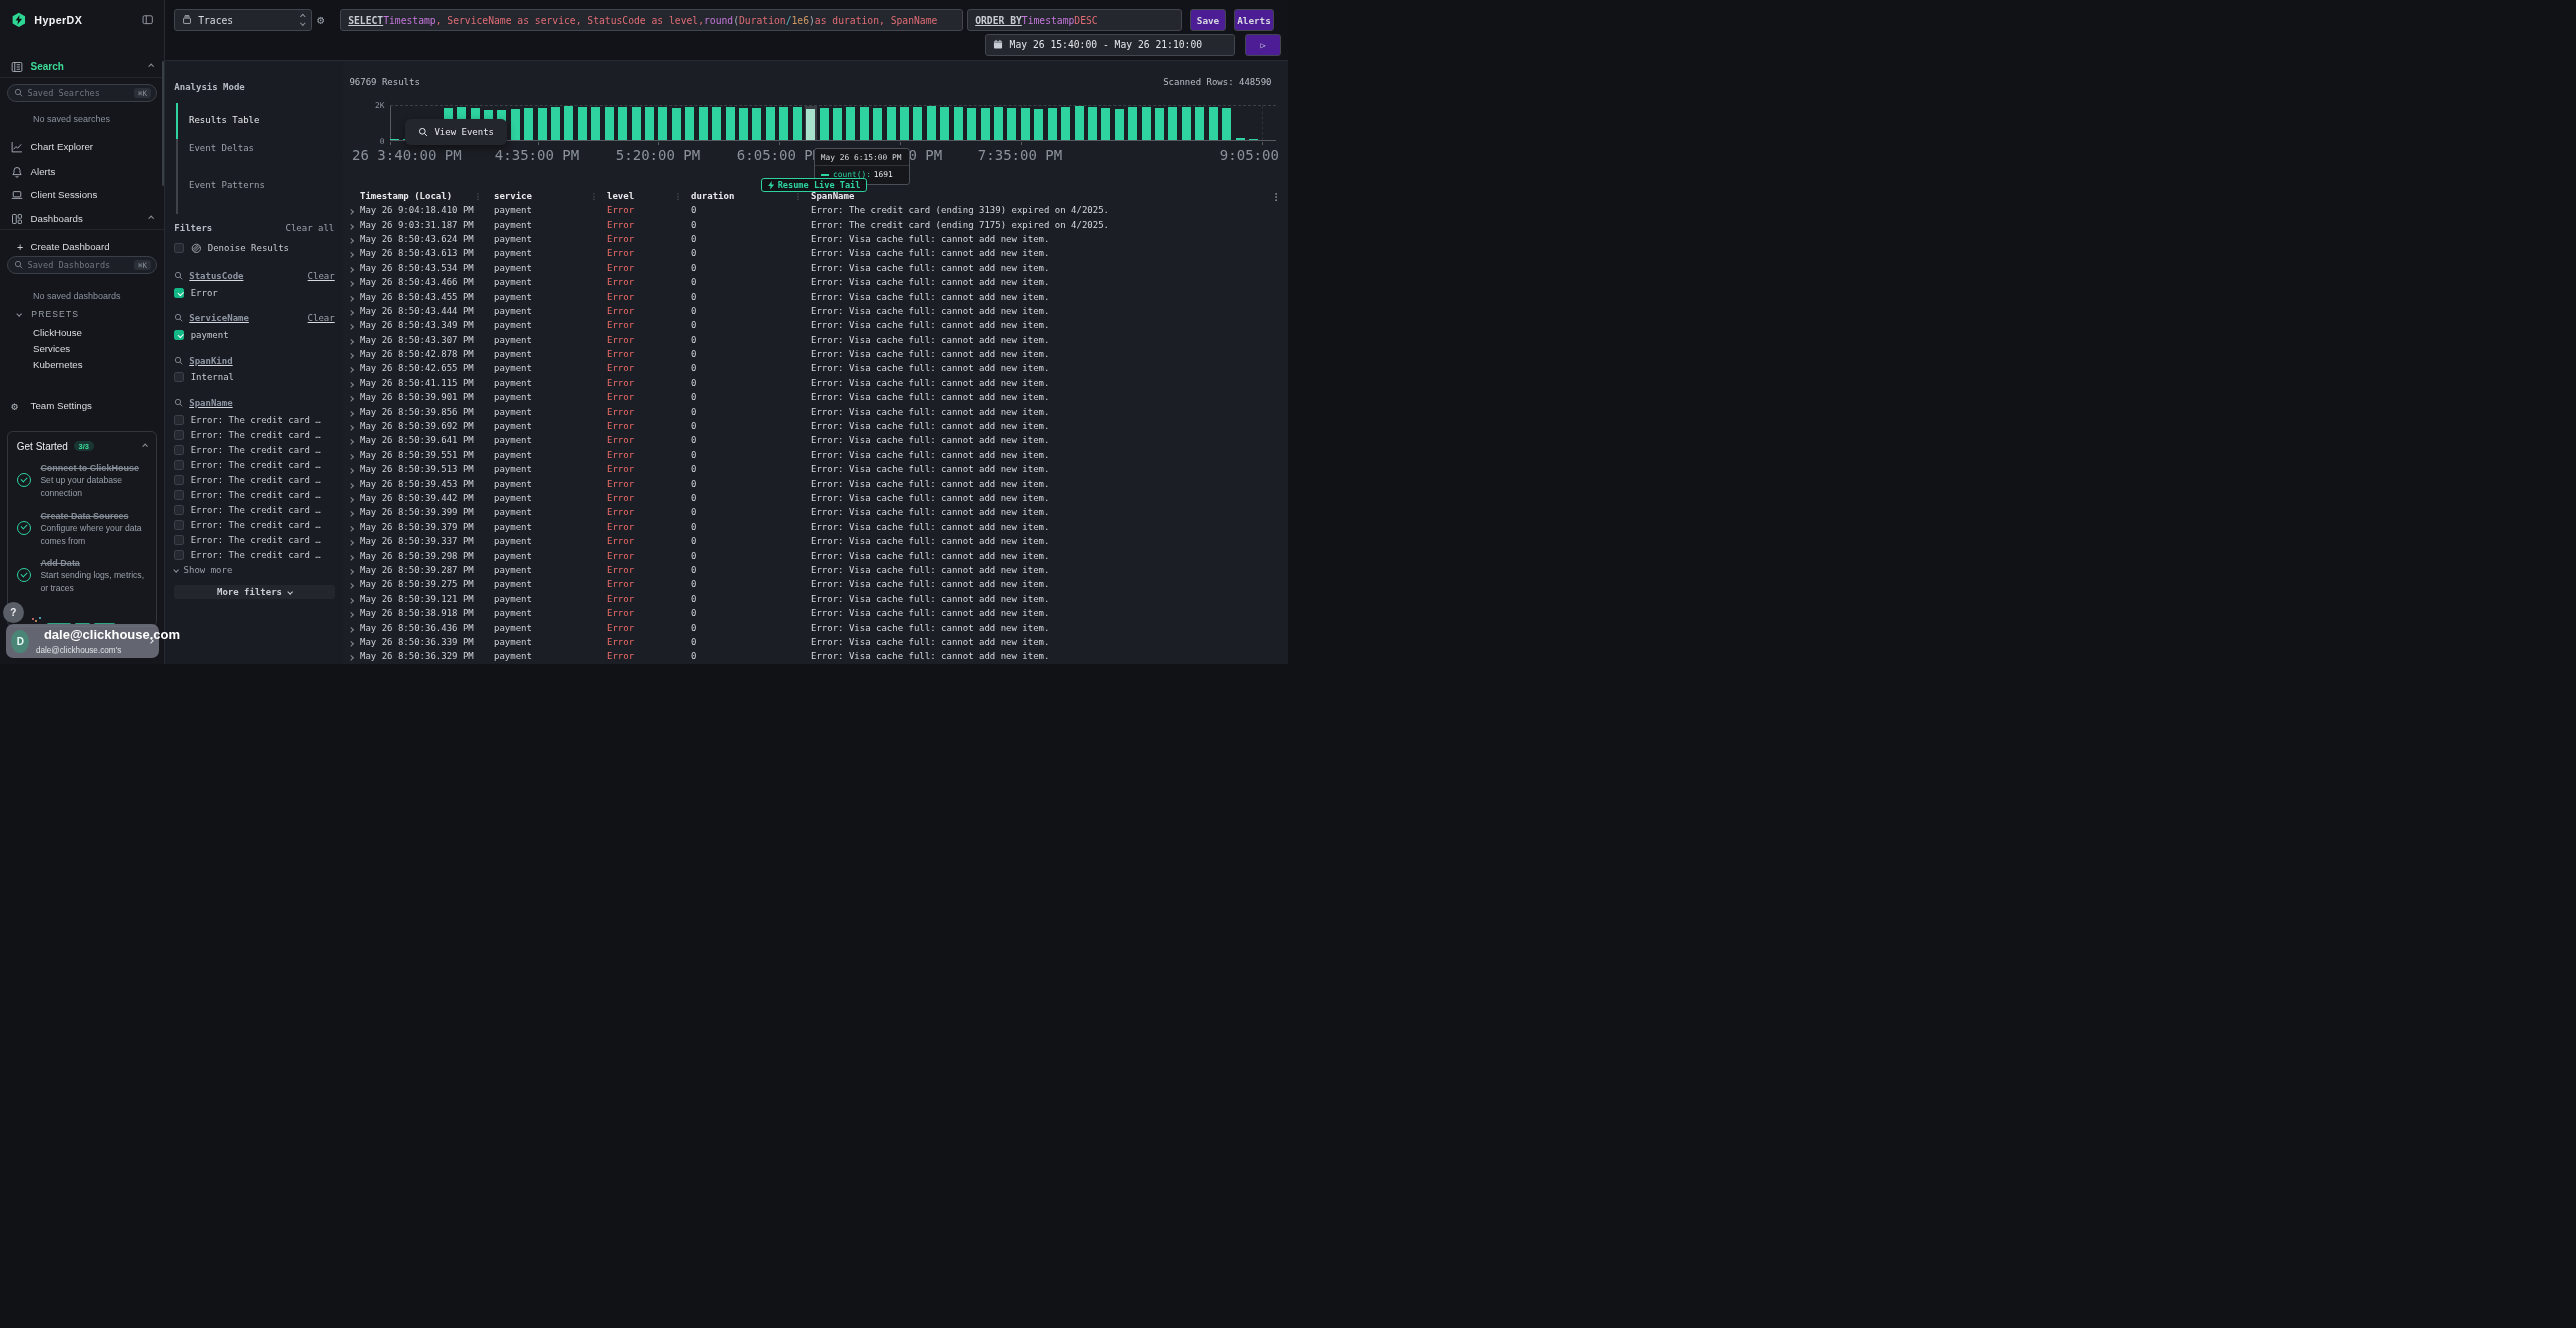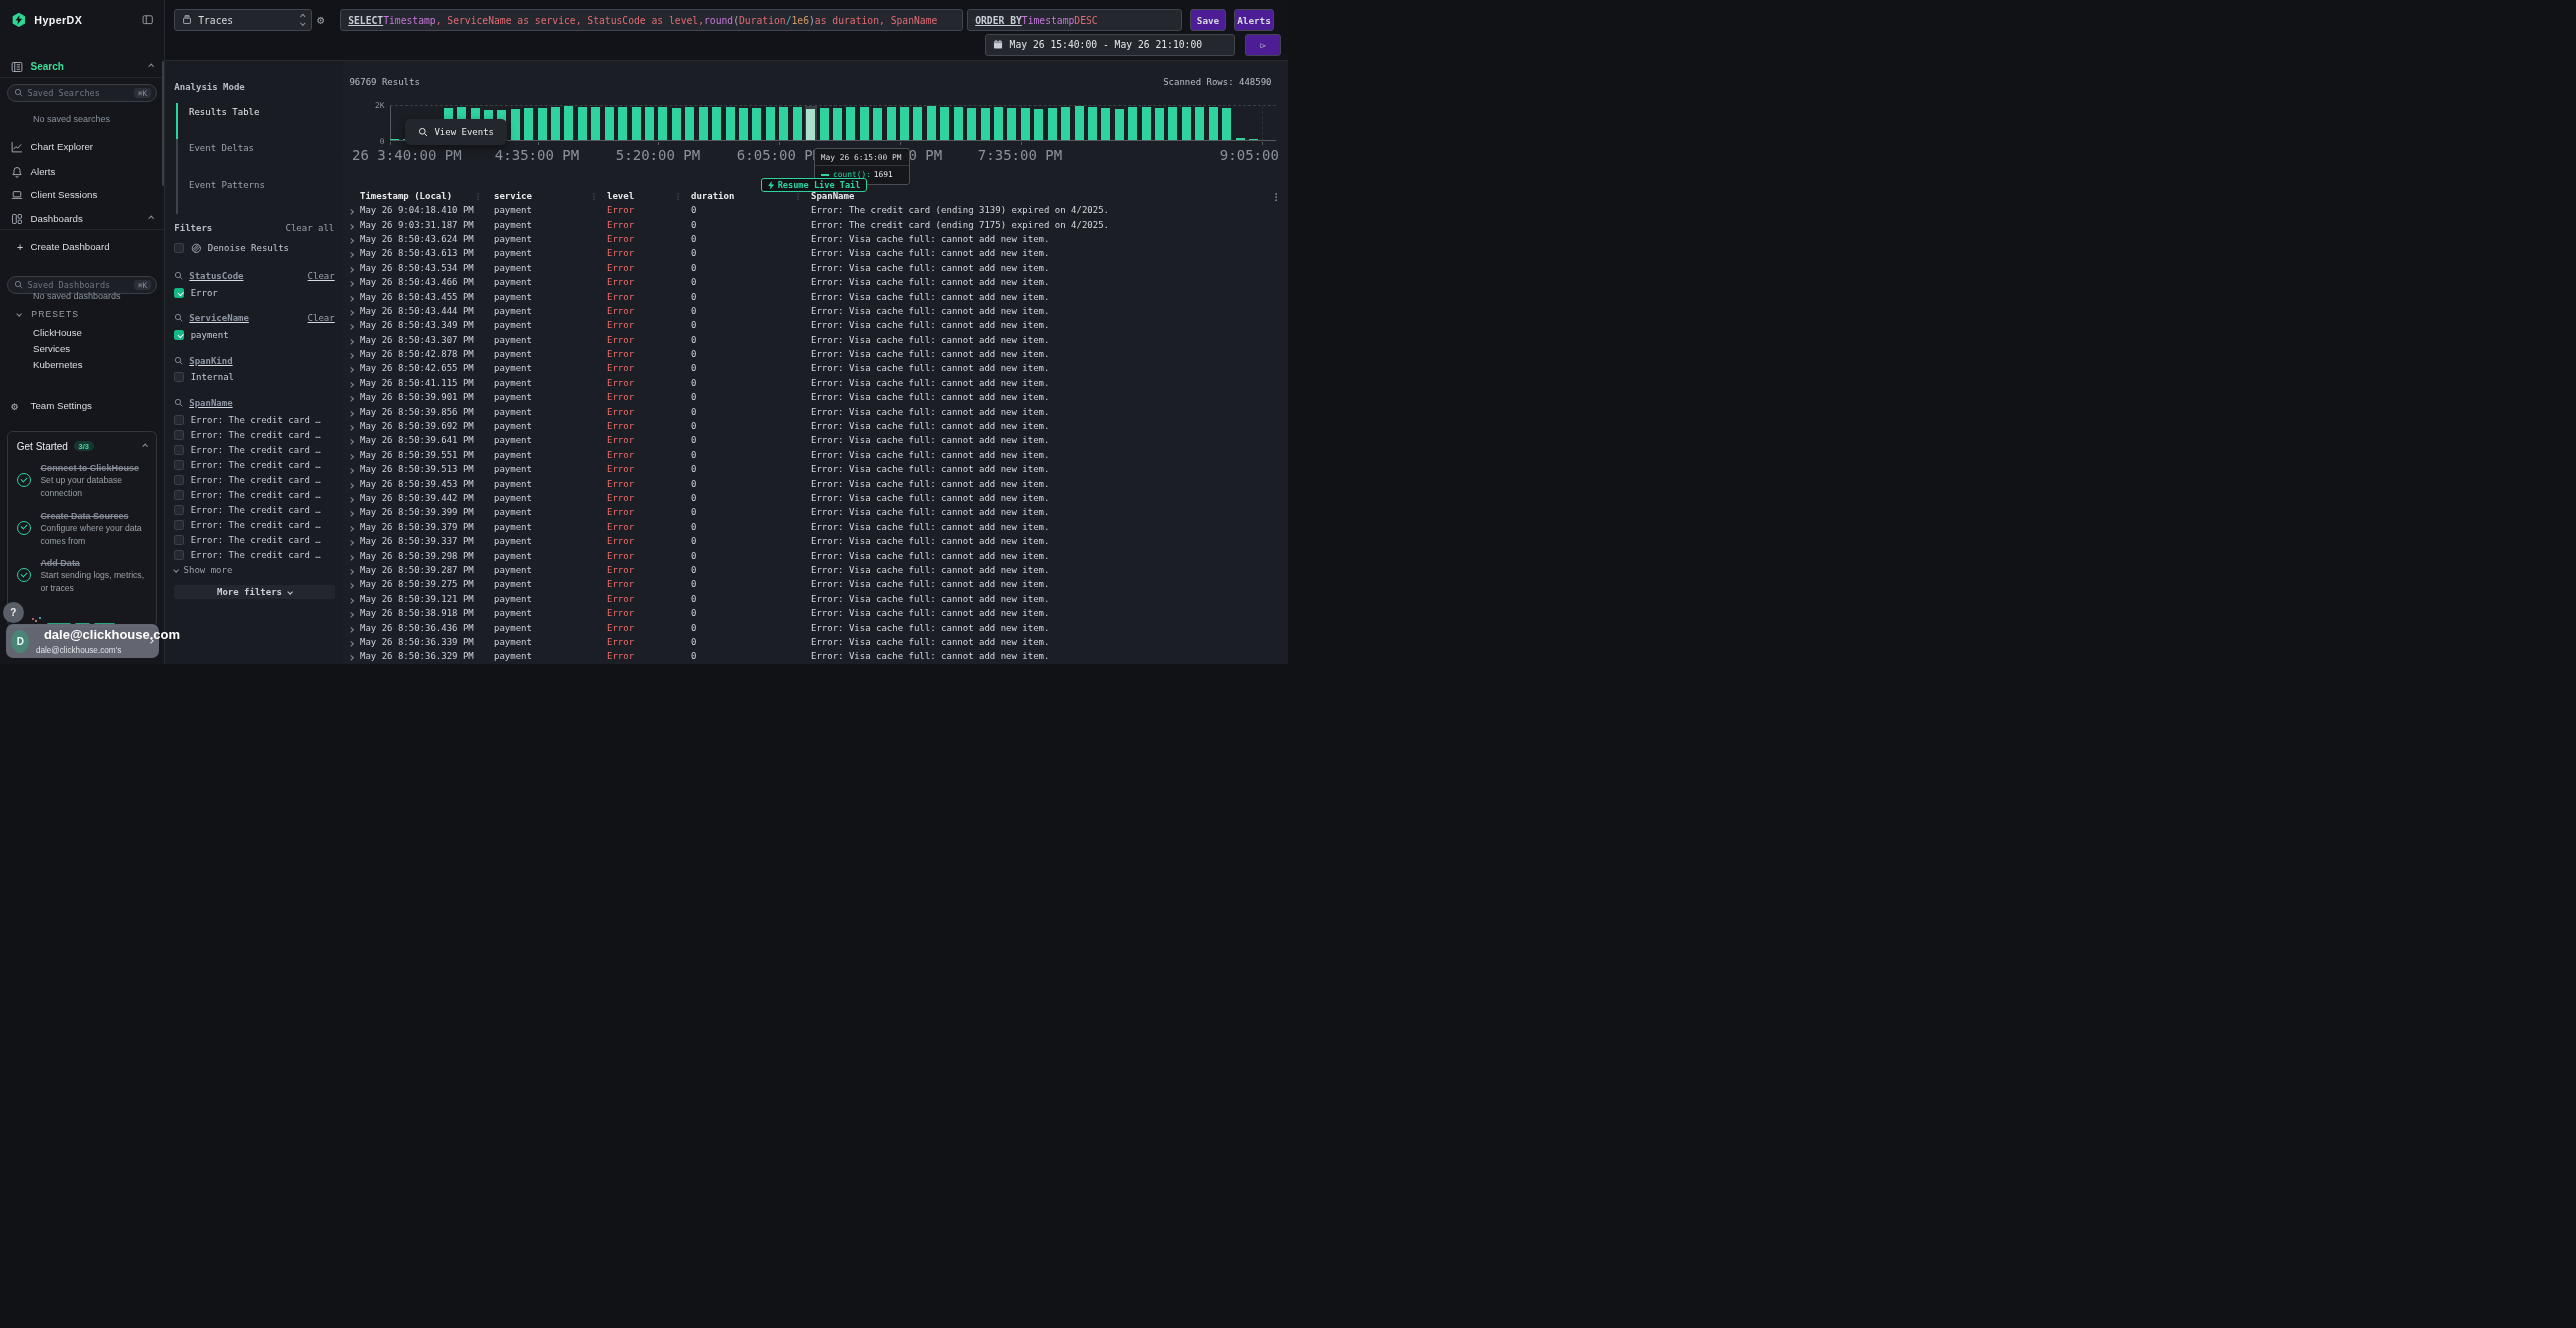--- a/index.html
+++ b/index.html
@@ -97,21 +97,21 @@
   #date-box { left:820px; top:34px; width:250px; height:21.5px; padding:0 7.2px; }
   #date-text { font-size:9.7px; color:#e3e6ea; margin-left:6.4px; }
   #play-btn { left:1080px; top:34px; width:36px; height:21.5px; font-weight:normal; font-size:8.6px; color:#c9cdd4; }
 
   
   #fp-inner { position:relative; width:179px; height:603px; font-size:9px; }
   #analysis-title { position:absolute; left:9.3px; top:21px; font-weight:bold; color:#b6bcc5; }
   #mode-rail { position:absolute; left:10.7px; top:42px; width:2.1px; height:111px; background:#3f444b; }
   #mode-rail i { position:absolute; left:0; top:0; width:2.1px; height:36px; background:#2ed3a0; display:block; }
   .mode-item { position:absolute; left:24px; color:#9aa0a9; }
-  .mode-item.active { color:#e8eaed; }
+  .mode-item.active { color:#e8eaed;margin-top:8px; }
   #filters-head { position:absolute; left:9.3px; top:162px; width:160px; display:flex; }
   #filters-title { font-weight:bold; color:#b6bcc5; }
   #clear-all { margin-left:auto; color:#9aa0a9; }
   #denoise-row { position:absolute; left:9.3px; top:182px; display:flex; align-items:center; gap:6.4px; color:#c6cad1; }
   .cb { width:10px; height:10px; border-radius:2.1px; background:#25282e; border:0.7px solid #3c4149;
     flex:0 0 10px; position:relative; }
   .cb.on { background:#12b886; border-color:#12b886; }
   .cb.on:after { content:""; position:absolute; left:2.3px; top:2px; width:4.3px; height:2.5px;
     border-left:1.3px solid #fff; border-bottom:1.3px solid #fff; transform:rotate(-45deg); }
   .fgroup-head { display:flex; align-items:flex-start; padding:0 9.3px; margin-top:13px; height:14.3px;text-decoration:underline; }
@@ -251,21 +251,21 @@
       </span>
       <span class="nav-label sans">Dashboards</span>
       <span class="chev up" style="margin-left:auto;"></span>
     </div>
     <div class="divider" style="top:229px;"></div>
 
     <div class="srow sans" style="top:240px; height:13px; padding:0 11.4px 0 17px;">
       <span style="color:#c9cdd3; font-size:10.7px;">+</span>
       <span class="nav-label sans">Create Dashboard</span>
     </div>
-    <div class="pill" style="top:276px;">
+    <div class="pill" style="top:256px;">
       <svg width="9.3" height="9.3" viewBox="0 0 14 14" fill="none" stroke="#6f7680" stroke-width="1.5">
           <circle cx="6" cy="6" r="4"></circle>
           <line x1="9" y1="9" x2="12.5" y2="12.5"></line>
         </svg>
       <span class="ph">Saved Dashboards</span>
       <span class="kbd">⌘K</span>
     </div>
     <div class="srow muted sans" style="top:291px; padding:0 16px 0 33px;">No saved dashboards</div>
     <div class="srow" style="top:308px; height:11.4px; padding:0 11.4px 0 17px;">
       <span class="chev down"></span>

